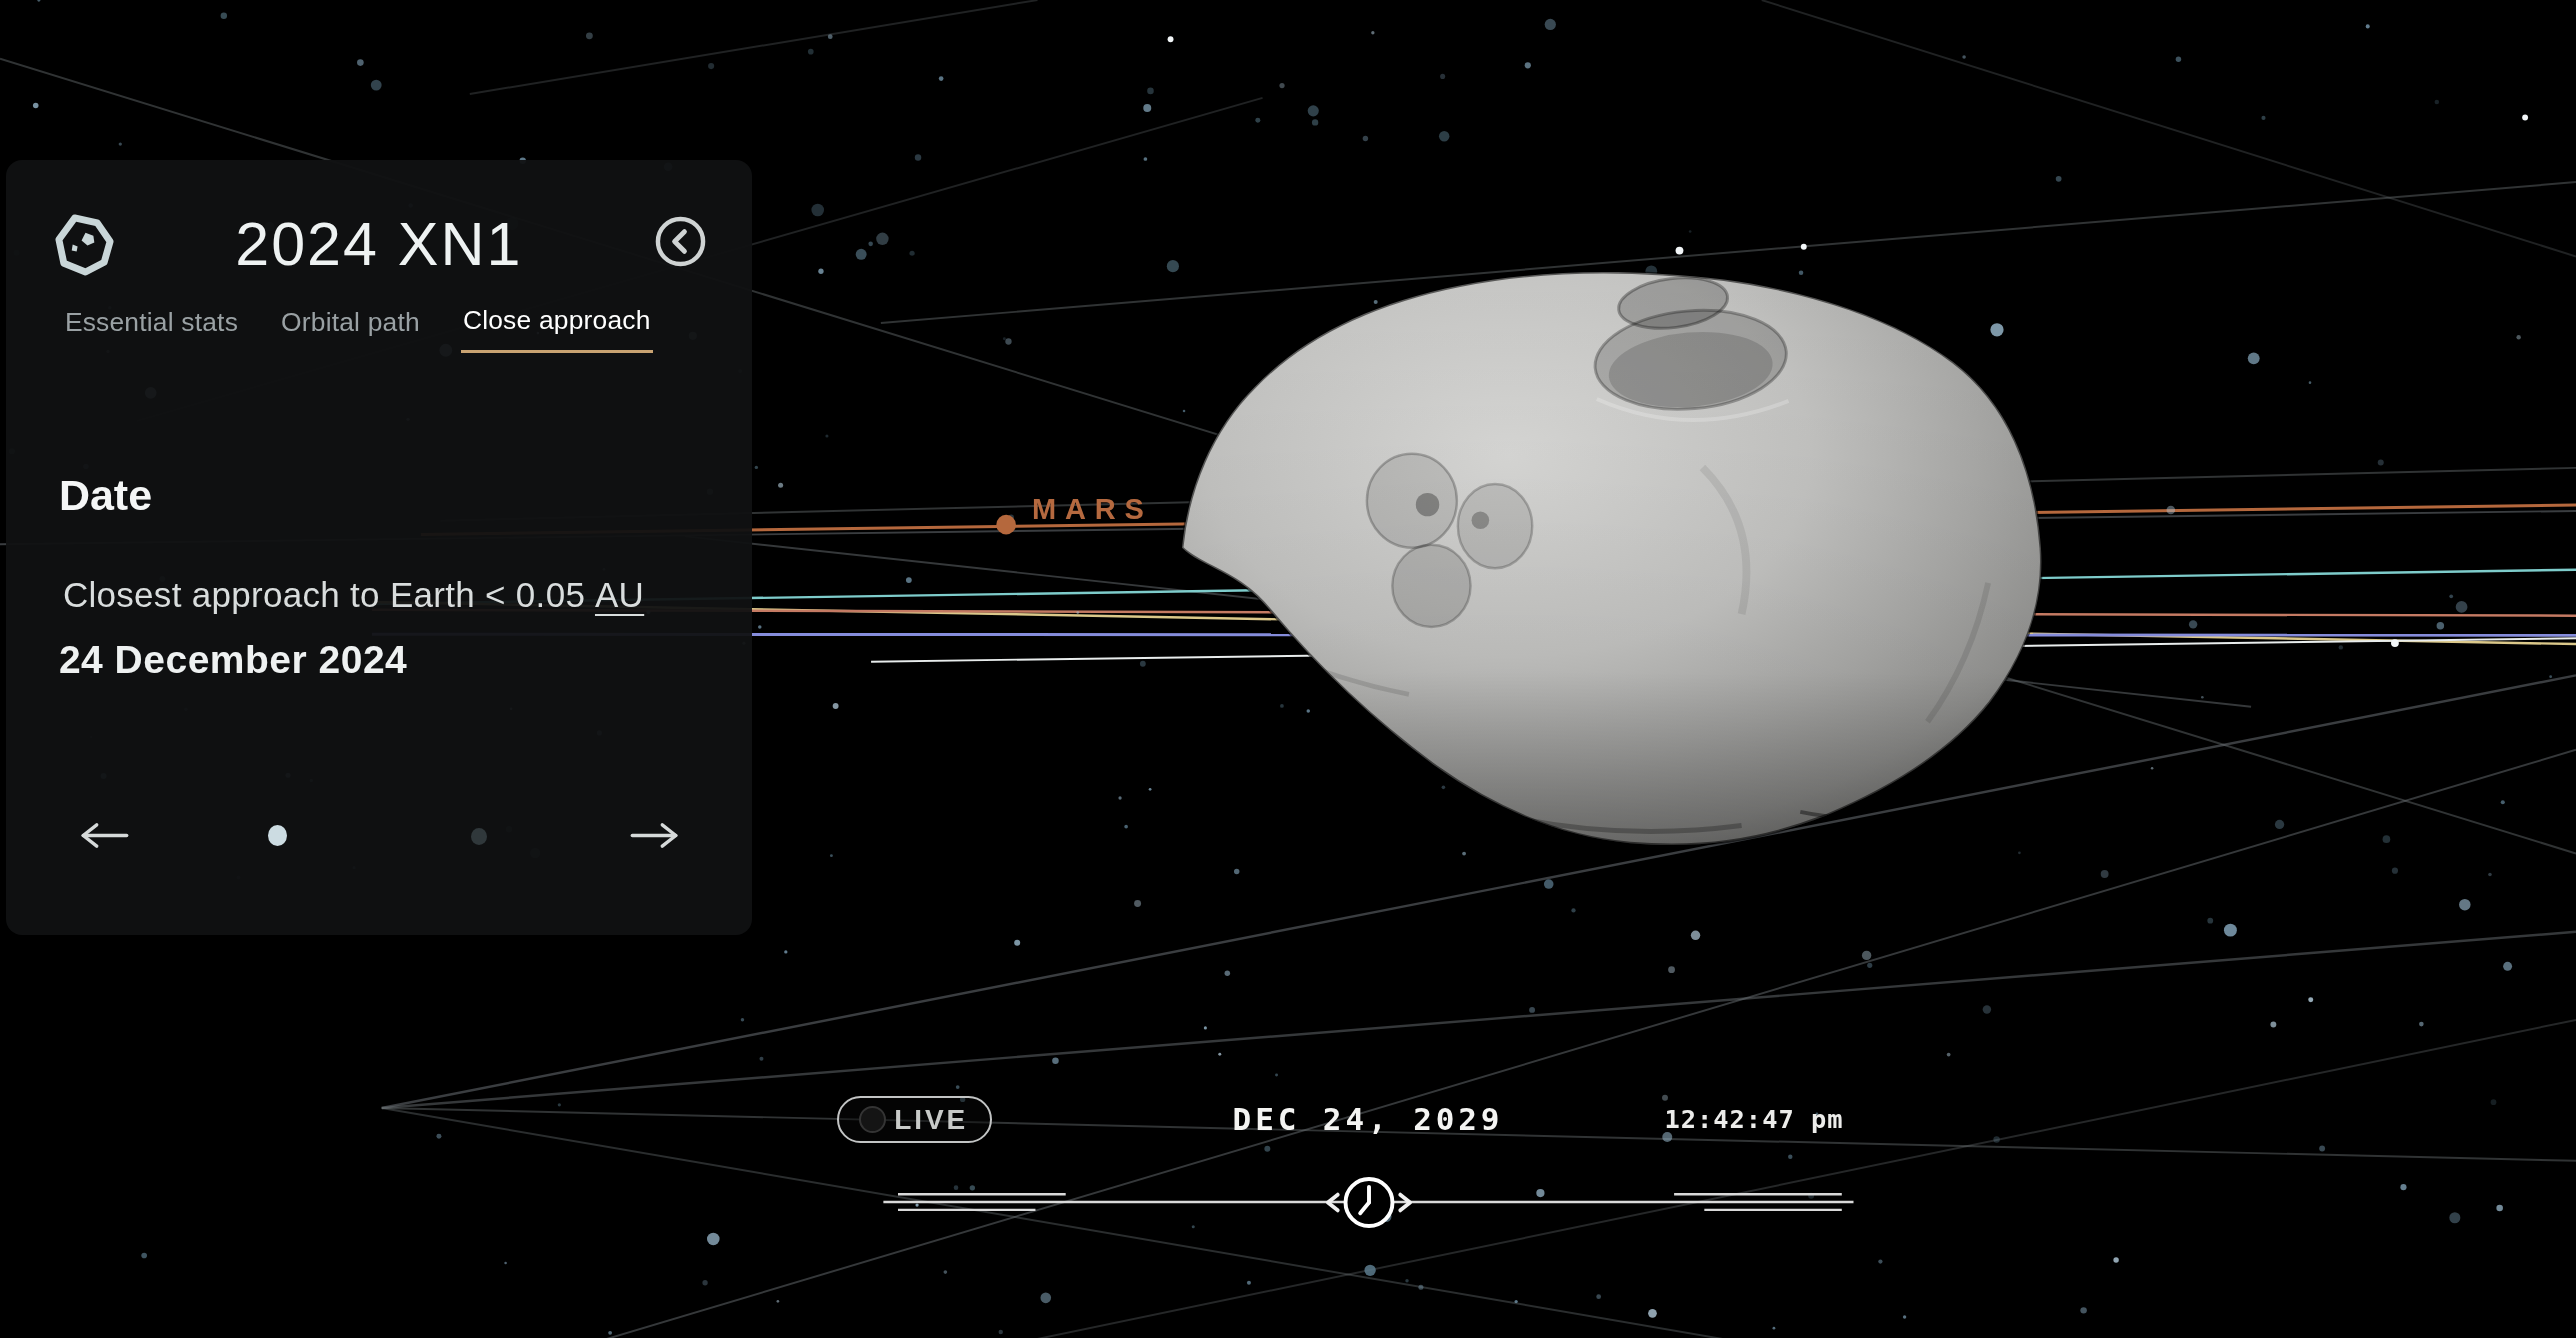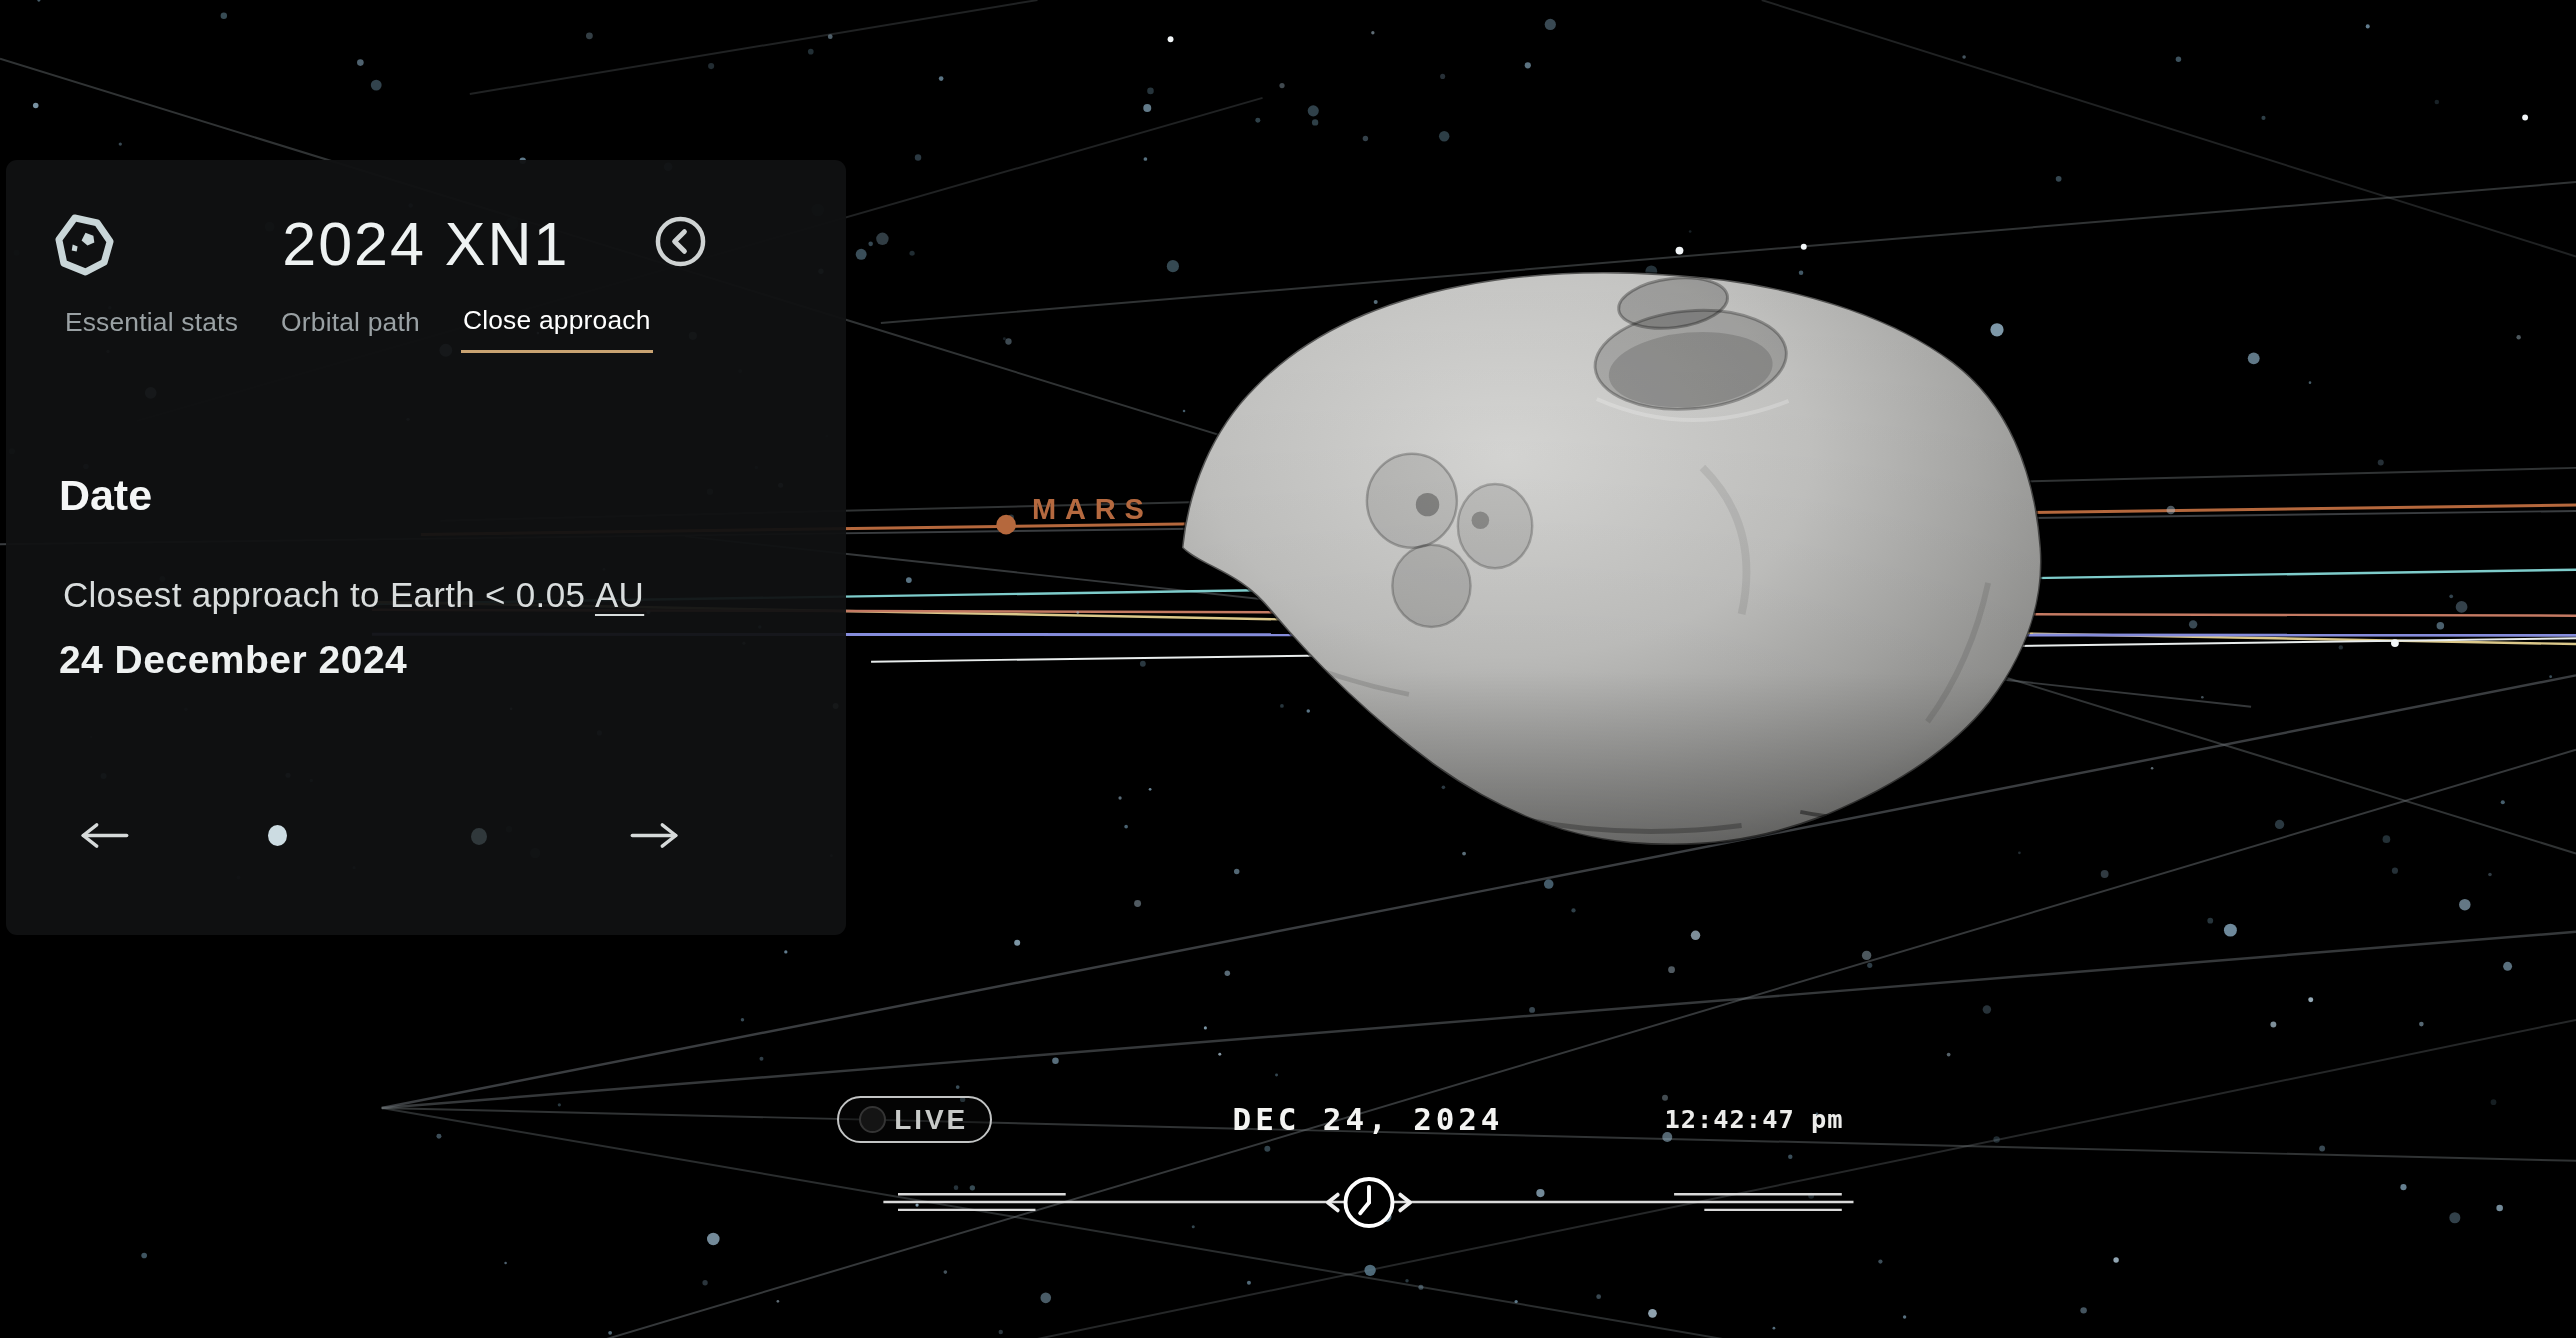--- a/index.html
+++ b/index.html
@@ -7,22 +7,22 @@
        font-family:"Liberation Sans",sans-serif;color:#e8ecec;}
 
   
   .stage{position:absolute;inset:0;}
   .bg{position:absolute;left:0;top:0;}
   .mars-label{position:absolute;left:1032px;top:493px;font-size:29px;font-weight:700;
               letter-spacing:8.8px;color:#b5693f;}
   .asteroid{position:absolute;left:1174px;top:262px;}
 
   
-  .panel{position:absolute;left:5.9px;top:160px;width:840px;height:775px;
-         background:rgba(16,17,18,0.95);border-radius:11px;}
+  .panel{position:absolute;left:5.9px;top:160px;width:746px;height:775px;
+         background:rgba(16,17,18,0.95);border-radius:16px;}
   .panel-header{position:relative;height:147px;}
   .obj-icon{position:absolute;left:47px;top:53px;}
   .obj-title{position:absolute;left:0;right:0;top:49px;margin:0;text-align:center;
              font-size:61px;font-weight:400;letter-spacing:2px;color:#eef2f2;}
   .back-btn{position:absolute;left:648px;top:55px;width:53px;height:53px;
             background:none;border:none;padding:0;cursor:pointer;}
   .tabs{position:absolute;left:57px;top:145px;display:flex;gap:39px;align-items:center;}
   .tab{background:none;border:none;padding:0 2px 13.7px 2px;cursor:pointer;
        font-family:"Liberation Sans",sans-serif;font-size:26.4px;color:#9aa1a4;letter-spacing:0.2px;}
   .tab.active{color:#ffffff;border-bottom:3.9px solid #c9a372;}
@@ -415,21 +415,21 @@
       </svg>
     </button>
   </div>
 </section>
 
 <button class="live-btn">
   <span class="live-knob"></span>
   <span class="live-label">LIVE</span>
 </button>
 
-<div class="date-display">DEC 24, 2024</div>
+<div class="date-display">DEC 24, 2029</div>
 <div class="time-display">12:42:47 pm</div>
 
 <div class="slider">
   <svg width="2576" height="78" viewBox="0 0 2632 80">
     <g stroke="#d9d9d9" stroke-width="2.5">
       <line x1="901" y1="38" x2="1896" y2="38"></line>
       <line x1="916" y1="30" x2="1088" y2="30"></line>
       <line x1="916" y1="46" x2="1057" y2="46"></line>
       <line x1="1712" y1="30" x2="1884" y2="30"></line>
       <line x1="1743" y1="46" x2="1884" y2="46"></line>

